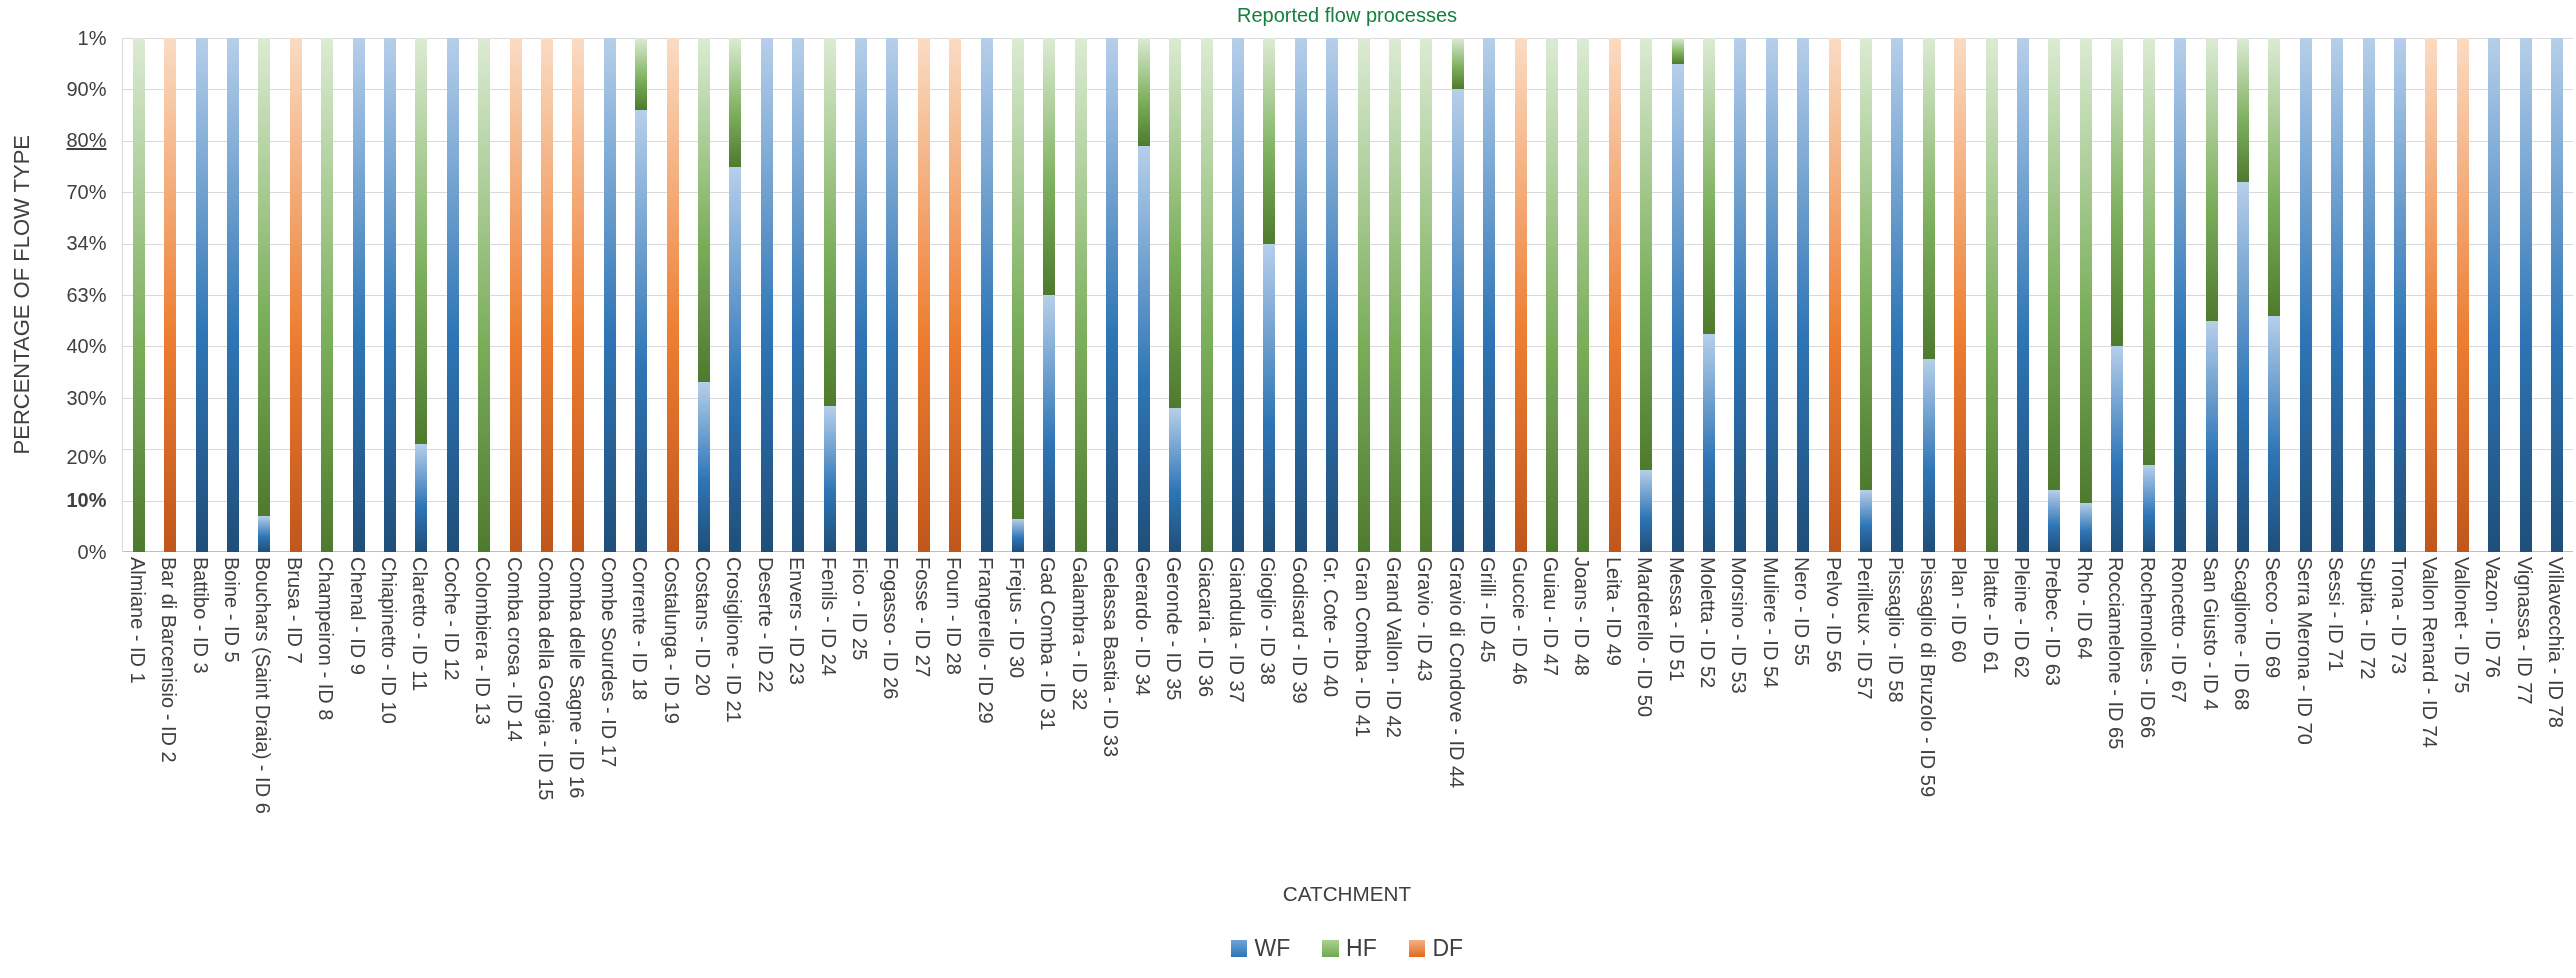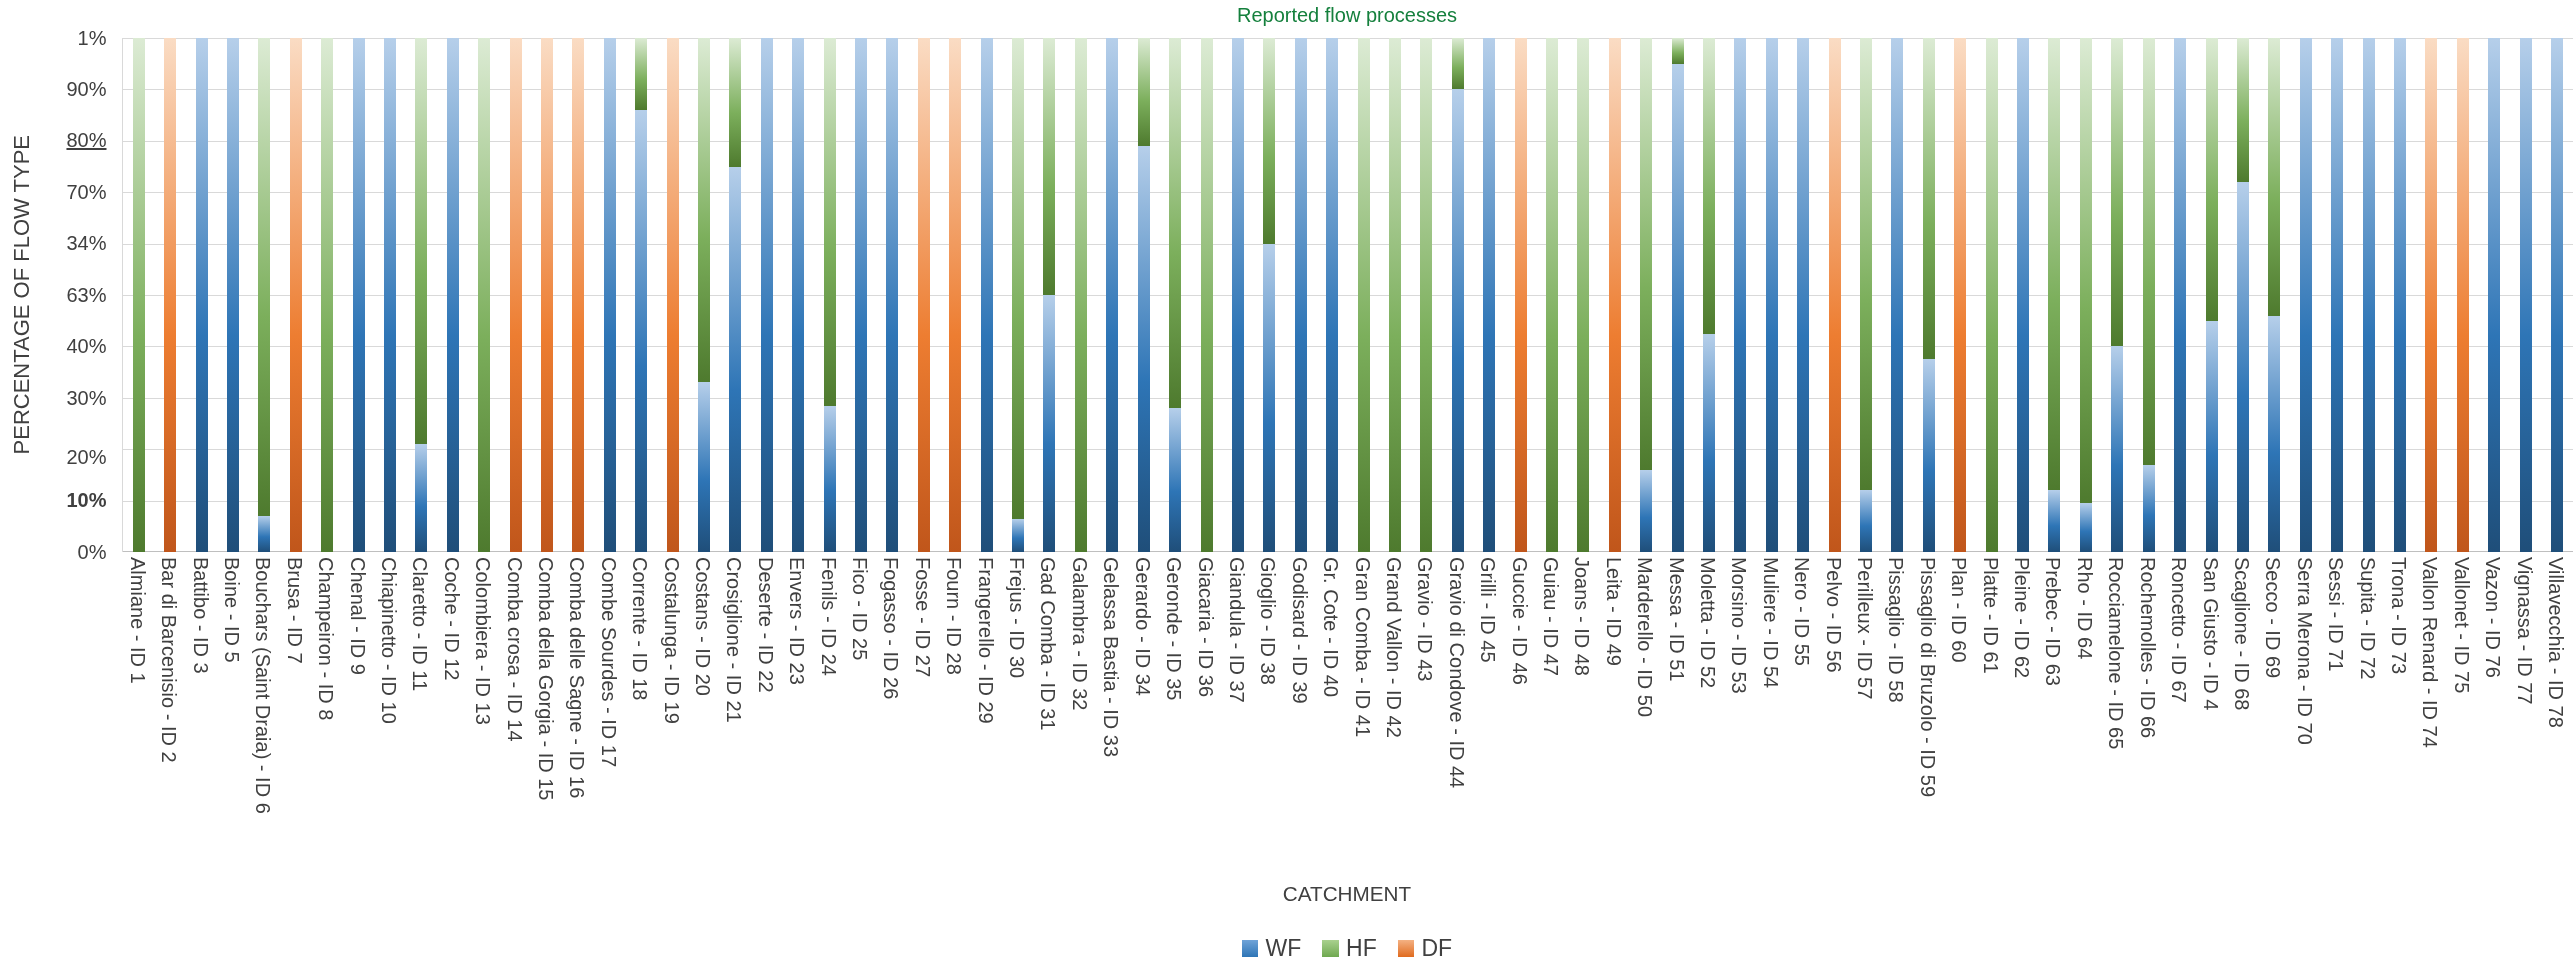--- a/index.html
+++ b/index.html
@@ -41,21 +41,21 @@
   .cat-label {
     writing-mode:vertical-rl; white-space:nowrap;
     font-size:20px; line-height:1; color:#404040;
   }
   .x-axis-title {
     position:absolute; top:882px; left:122px; width:2450px; text-align:center;
     font-size:20.7px; color:#404040;
   }
   .legend {
     position:absolute; top:935px; left:122px; width:2450px;
-    display:flex; justify-content:center; align-items:center; gap:21px;
+    display:flex; justify-content:center; align-items:center; gap:32px;
   }
   .legend-item { display:flex; align-items:center; gap:7.3px; }
   .legend-swatch { width:16.4px; height:16.4px; }
   .legend-label { font-size:23px; color:#404040; }
 </style>
 </head>
 <body>
 
 <div class="chart-title">Reported flow processes</div>
 

